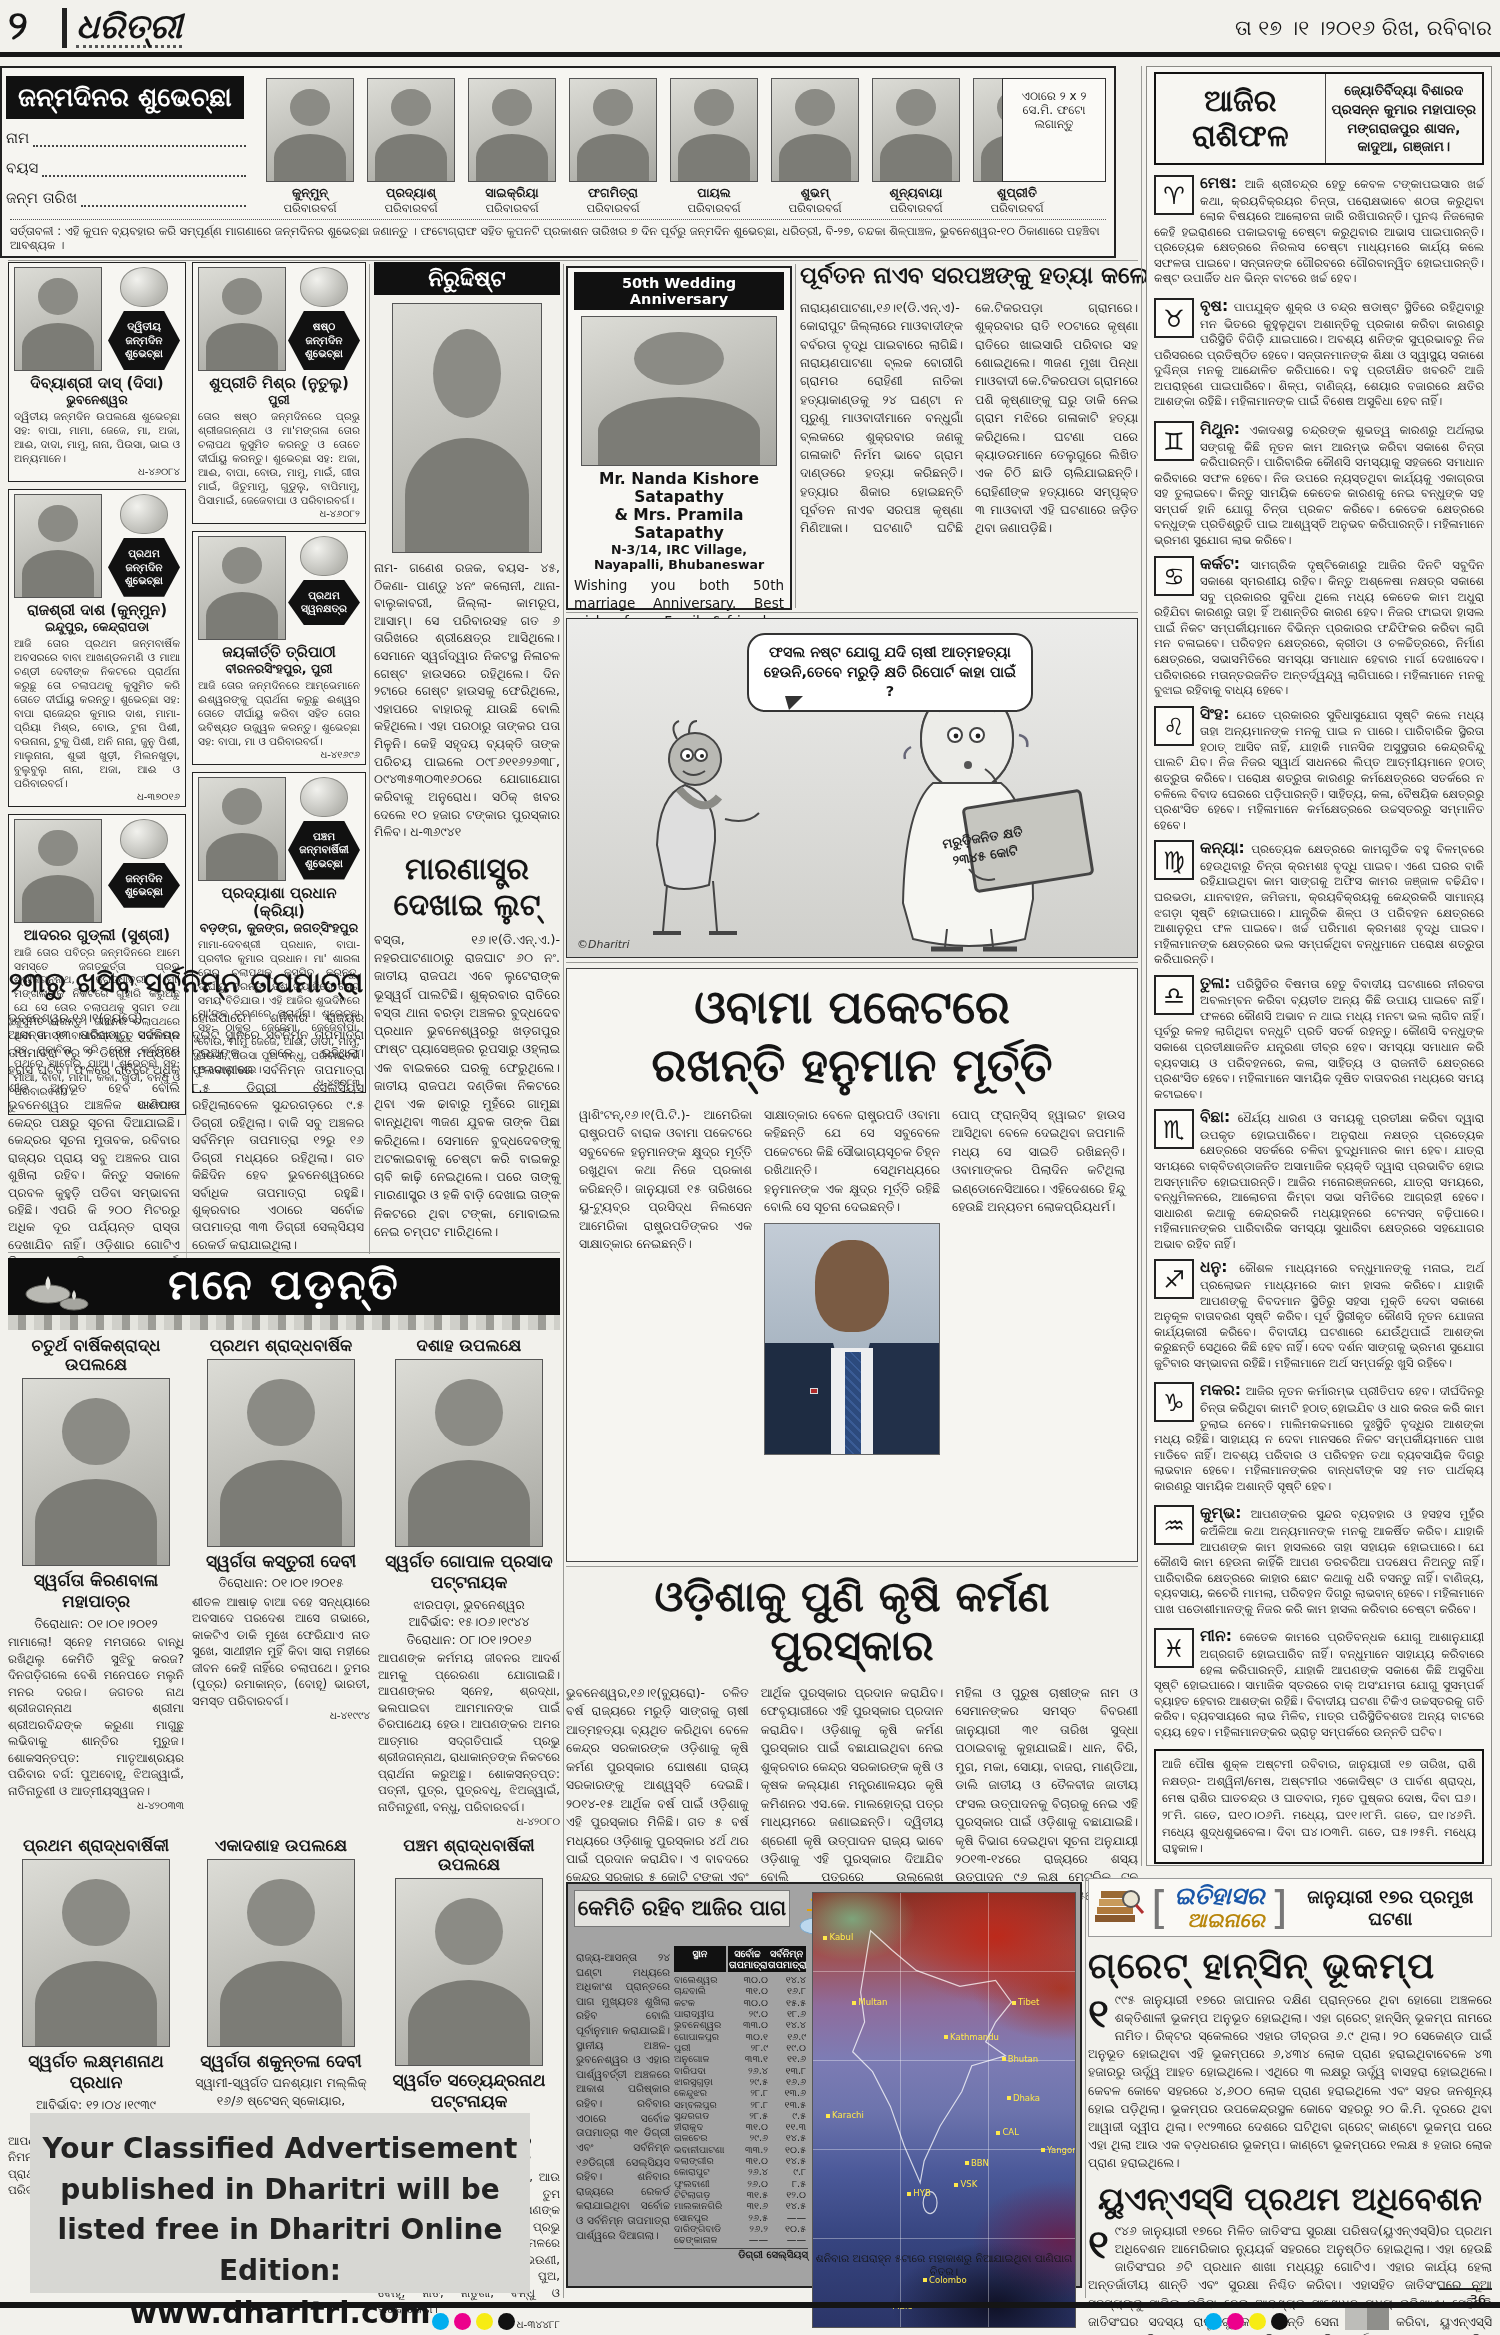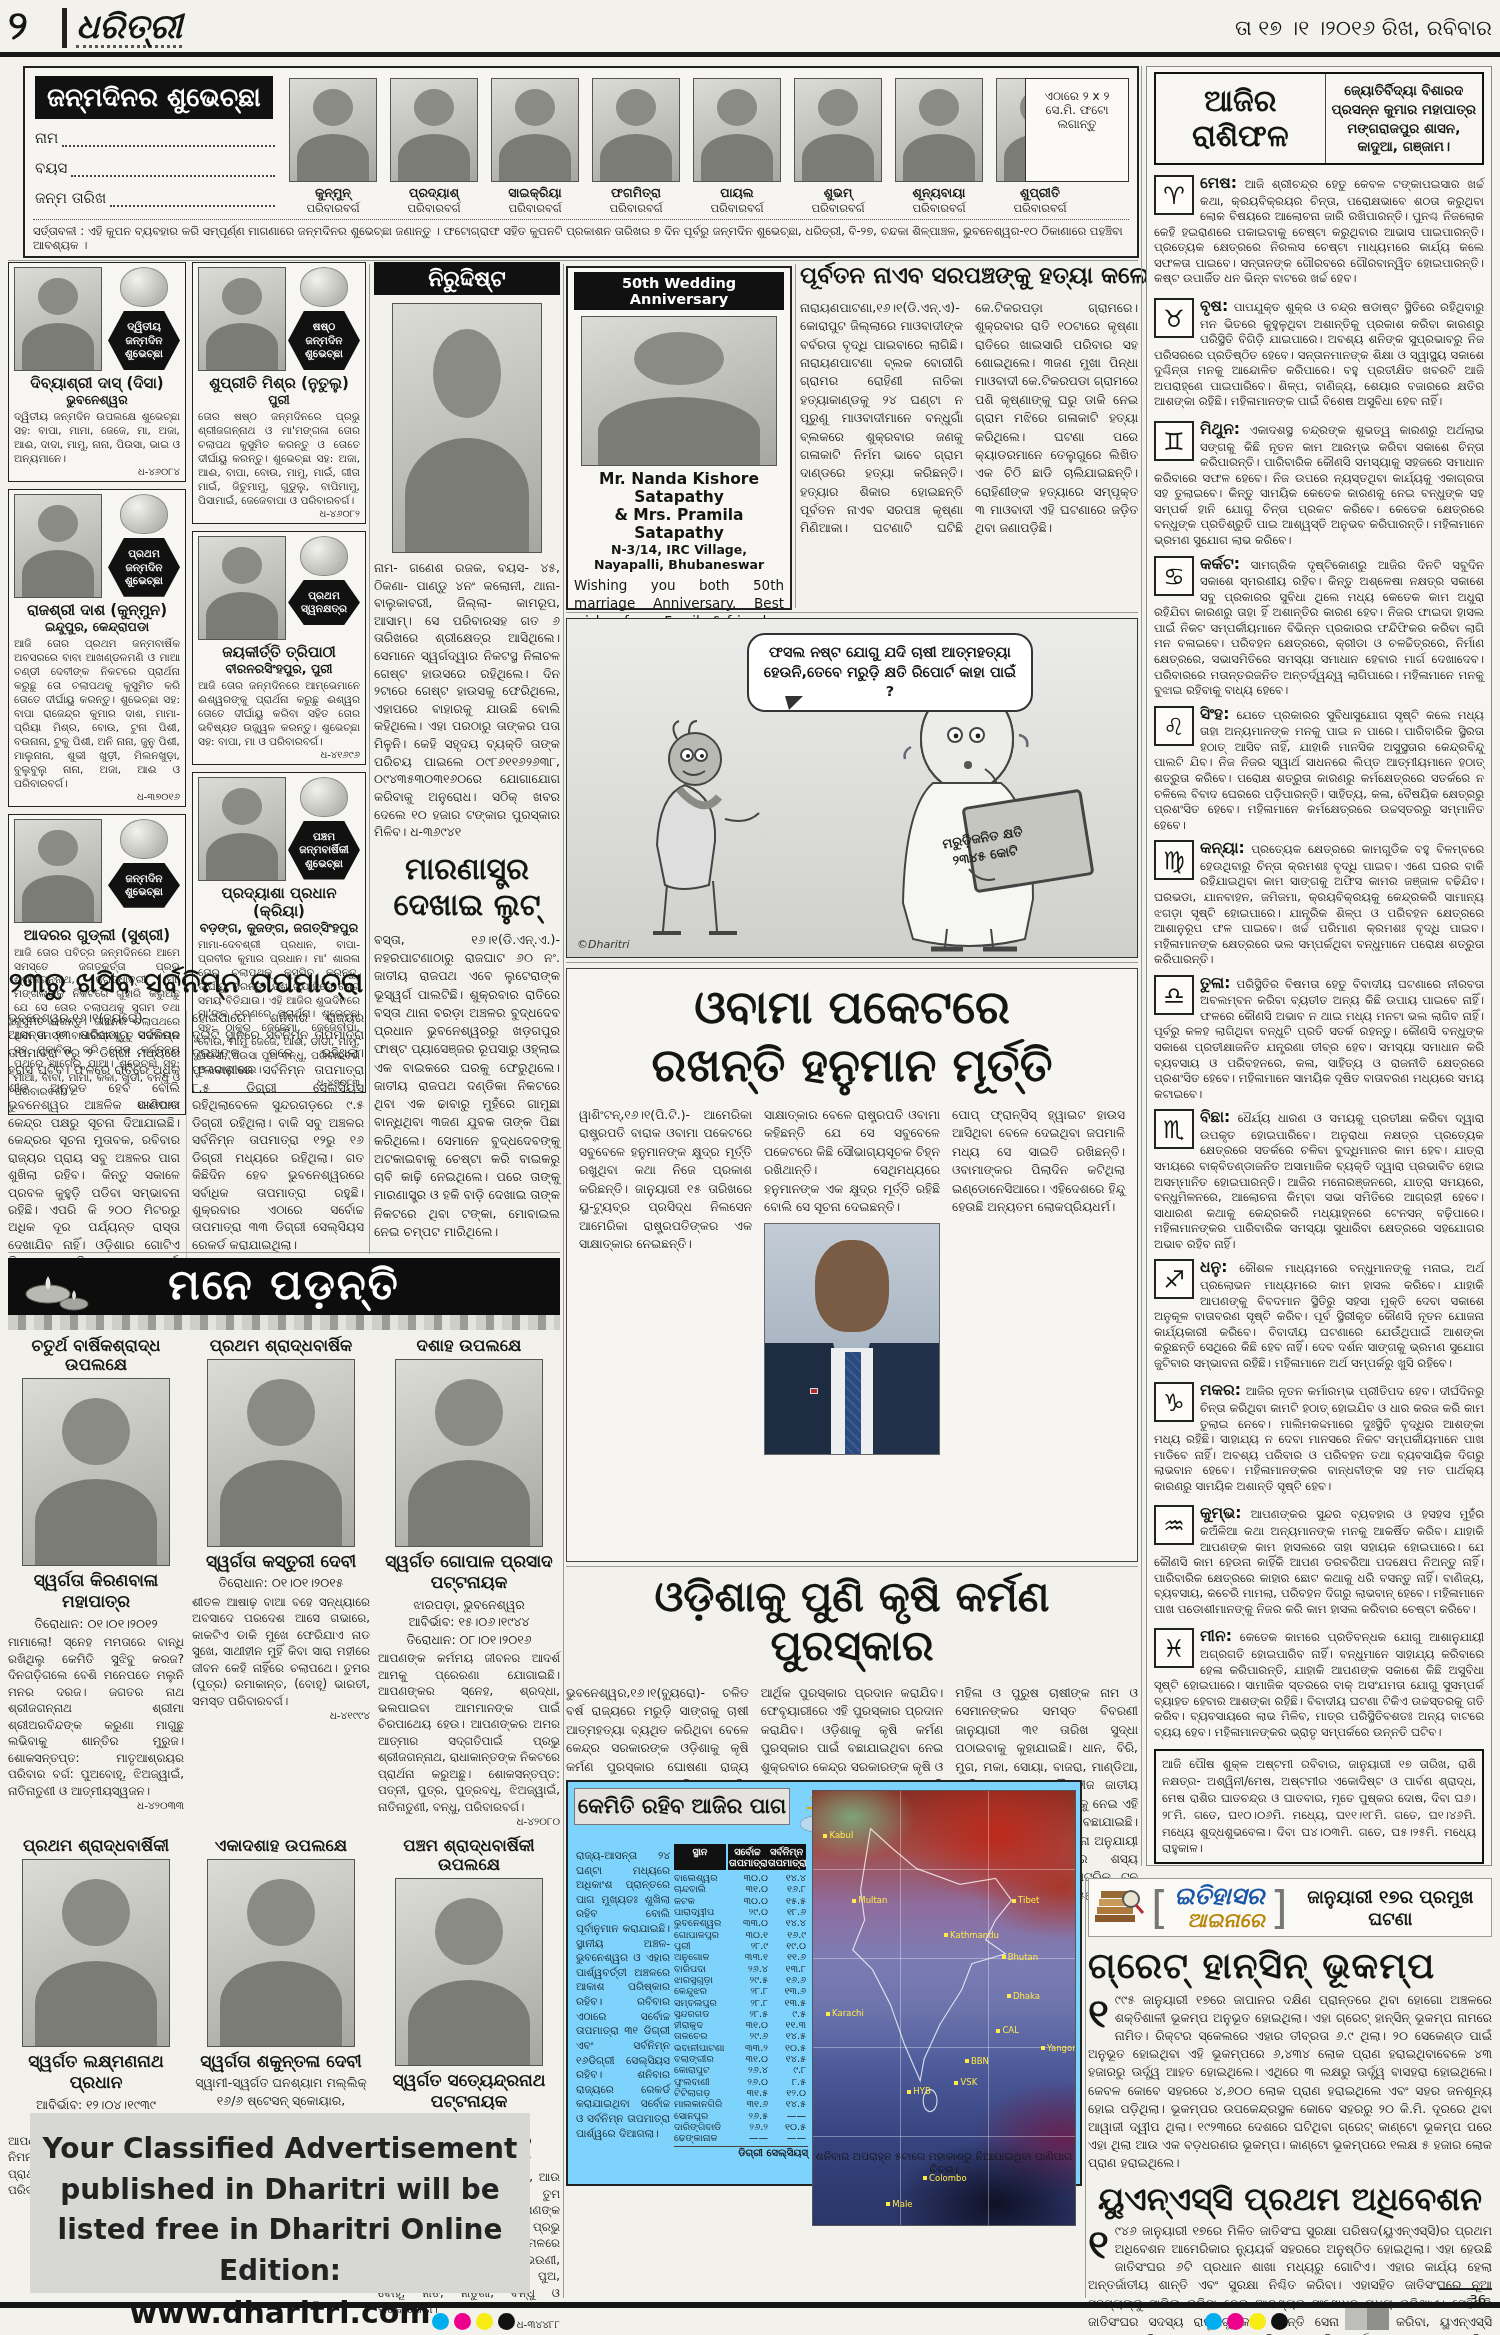--- a/index.html
+++ b/index.html
@@ -10,21 +10,21 @@
   .rule-h{position:absolute;height:1px;background:#9a9a96}
 
   
   .pagenum{left:8px;top:2px;font-size:40px;font-weight:bold}
   .head-bar{left:62px;top:8px;width:5px;height:40px;background:#222}
   .masthead{left:76px;top:8px;font-size:34px;font-weight:bold;font-style:italic;border-bottom:3px dotted #555;line-height:1.1}
   .dateline{right:8px;top:16px;font-size:21px;font-weight:normal}
   .head-rule{left:0;top:52px;width:1500px;height:7px;background:#171717;border-bottom:2px solid #f2f1ec}
 
   
-  .coupon{left:23px;top:66px;width:1116px;height:192px;border:2px solid #222;background:#f6f5f1;padding:8px 10px 4px}
+  .coupon{left:0;top:66px;width:1116px;height:192px;border:2px solid #222;background:#f6f5f1;padding:8px 4px 4px}
   .coupon-title{background:#111;color:#fff;font-size:26px;font-weight:bold;display:inline-block;padding:6px 12px}
   .coupon-form{width:240px;margin-top:10px;font-size:15px}
   .coupon-field{display:flex;align-items:flex-end;margin-bottom:12px}
   .coupon-field .lead{flex:1;border-bottom:2px dotted #444;margin-left:4px;height:14px}
   .coupon-photos{position:absolute;left:262px;top:10px;display:flex;gap:9px}
   .cph{width:92px;text-align:center}
   .cph .ph{width:88px;height:104px;margin:0 auto}
   .cph .nm{font-size:12.5px;font-weight:bold;margin-top:3px}
   .cph .cap{font-size:11.5px}
   .coupon-note{width:104px;height:104px;border:1.5px solid #333;font-size:12px;padding:10px 6px;text-align:center;background:#fbfaf7}
@@ -111,21 +111,21 @@
   .obama-ph .shirt{position:absolute;left:38%;bottom:0;width:24%;height:46%;background:#edeef0}
   .obama-ph .tie{position:absolute;left:46%;bottom:0;width:9%;height:44%;background:repeating-linear-gradient(45deg,#2c4a7d 0 5px,#3a5c96 5px 7px)}
   .obama-ph .pin{position:absolute;left:26%;bottom:26%;width:8px;height:6px;background:#b02a2a;border:1px solid #ddd}
 
   .krishi{left:566px;top:1572px;width:572px}
   .krishi h1{font-size:42px;text-align:center;margin-bottom:14px}
   .krishi .kcols{display:flex;gap:12px}
   .krishi .col{flex:1;font-size:12.3px;line-height:1.5;text-align:justify;height:240px;overflow:hidden}
 
   
-  .wx{left:566px;top:1780px;width:516px;height:406px;border:2px solid #222;background:#7dd3fc;padding:6px}
+  .wx{left:566px;top:1882px;width:516px;height:406px;border:2px solid #222;background:#a3a3a3;padding:6px}
   .wx-title{width:216px;background:#e4e3df;border:1px solid #777;font-size:21px;font-weight:bold;text-align:center;line-height:1.3;padding:4px 0;float:left}
   .wx-sun{position:absolute;left:226px;top:8px;width:52px;height:46px}
   .wx-intro{position:absolute;left:8px;top:66px;width:94px;font-size:10.6px;line-height:1.38;text-align:justify}
   .wx-table{position:absolute;left:106px;top:62px;width:134px;font-size:9.6px}
   .wx-hrow{display:flex;font-weight:bold;color:#fff;text-align:center;margin-bottom:2px}
   .wx-hrow span{background:#111;padding:2px 1px;line-height:1.15}
   .wx-hrow .h-place{width:52px;margin-right:2px}
   .wx-hrow .h-max,.wx-hrow .h-min{width:39px}
   .wx-hrow .h-max{margin-right:0}
   .wx-row{display:flex;line-height:1.18}

